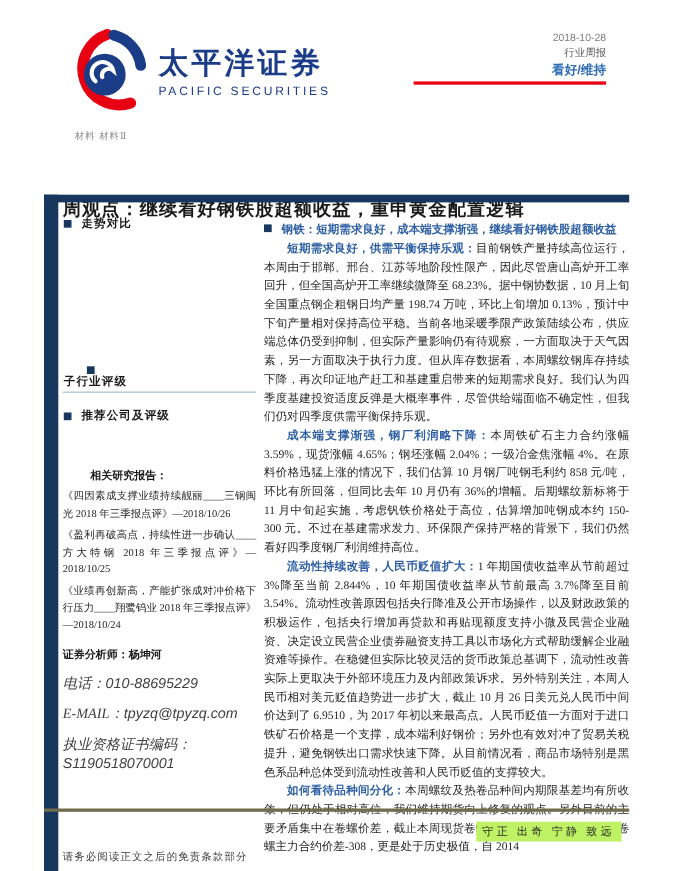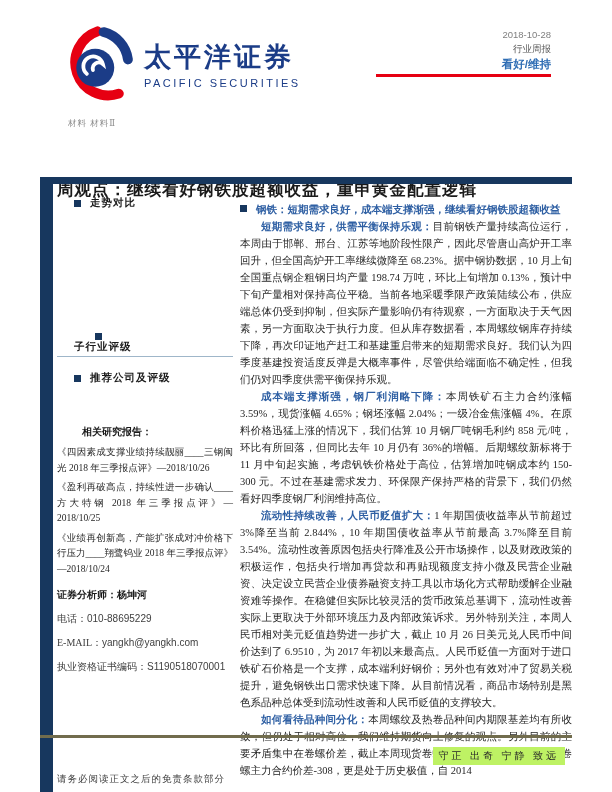--- a/index.html
+++ b/index.html
@@ -25,32 +25,32 @@
   .head-industry { font-size:12.5px; color:#1a1a1a; font-weight:bold; line-height:17px; }
 
   .material-tag { position:absolute; left:68px; top:118px; font-size:8.5px; color:#8c8c8c; letter-spacing:1px; }
   .report-title { position:absolute; left:57px; top:139px; width:515px; font-size:16.5px; font-weight:bold; color:#1a1a1a; letter-spacing:1px;margin-top:40px; }
 
   .bar-h { position:absolute; left:40px; top:177px; width:532px; height:7px; background:#17375e; }
   .bar-v { position:absolute; left:40px; top:177px; width:13px; height:615px; background:#17375e; }
 
   
   .sidebar { position:absolute; left:57px; top:190px; width:176px; }
-  .side-item { position:absolute; left:17px; display:flex; align-items:center; }
+  .side-item { position:absolute; left:1px; display:flex; align-items:center; }
   .sq { display:inline-block; width:7px; height:7px; background:#17375e; margin-right:9px; flex:0 0 auto; }
   .side-label { font-size:10.5px; font-weight:bold; color:#1a1a1a; letter-spacing:1px; }
   .side-divider { position:absolute; left:0; top:166px; width:176px; height:1px; background:#9fb6c9; }
 
   .related { position:absolute; left:0; top:235px; width:176px; }
   .related-label { font-size:10px; font-weight:bold; color:#1a1a1a; margin-bottom:6px;margin-left:25px; }
   .report-item { font-size:9.5px; color:#262626; line-height:15.5px; text-align:justify; margin-bottom:4px; }
 
   .analyst { position:absolute; left:0; top:398px; width:176px; }
   .an-line1 { font-size:10px; font-weight:bold; color:#1a1a1a; margin-bottom:10px; }
-  .an-row { font-size:10px; color:#404040; margin-bottom:10px; font-family:"Liberation Sans",sans-serif; }
+  .an-row { font-size:13px; color:#404040; margin-bottom:10px; font-family:"Liberation Sans",sans-serif;font-style:italic; }
   .an-row .cn { font-family:"Liberation Serif",serif; }
 
   
   .main { position:absolute; left:240px; top:202px; width:332px; }
   .main-heading { font-size:10.5px; font-weight:bold; color:#2e5fa3; line-height:16px; text-align:justify; }
   .main-heading .sq { vertical-align:1px; }
   .para { font-size:10.5px; line-height:17px; text-align:justify; text-indent:2em; color:#262626; }
   .para .lead { color:#2e5fa3; font-weight:bold; }
 
   
@@ -107,21 +107,21 @@
     <div class="related">
       <div class="related-label">相关研究报告：</div>
       <div class="report-item">《四因素成支撑业绩持续靓丽____三钢闽光 2018 年三季报点评》—2018/10/26</div>
       <div class="report-item">《盈利再破高点，持续性进一步确认____方大特钢 2018 年三季报点评》—2018/10/25</div>
       <div class="report-item">《业绩再创新高，产能扩张成对冲价格下行压力____翔鹭钨业 2018 年三季报点评》—2018/10/24</div>
     </div>
 
     <div class="analyst">
       <div class="an-line1">证券分析师：杨坤河</div>
       <div class="an-row"><span class="cn">电话：</span><span>010-88695229</span></div>
-      <div class="an-row"><span class="cn">E-MAIL：</span><span>yangkh@yangkh.com</span></div>
+      <div class="an-row"><span class="cn">E-MAIL：</span><span>tpyzq@tpyzq.com</span></div>
       <div class="an-row"><span class="cn">执业资格证书编码：</span><span>S1190518070001</span></div>
     </div>
   </div>
 
   <div class="main">
     <div class="main-heading">
       <span class="sq"></span><span>钢铁：短期需求良好，成本端支撑渐强，继续看好钢铁股超额收益</span>
     </div>
     <p class="para"><span class="lead">短期需求良好，供需平衡保持乐观：</span><span>目前钢铁产量持续高位运行，本周由于邯郸、邢台、江苏等地阶段性限产，因此尽管唐山高炉开工率回升，但全国高炉开工率继续微降至 68.23%。据中钢协数据，10 月上旬全国重点钢企粗钢日均产量 198.74 万吨，环比上旬增加 0.13%，预计中下旬产量相对保持高位平稳。当前各地采暖季限产政策陆续公布，供应端总体仍受到抑制，但实际产量影响仍有待观察，一方面取决于天气因素，另一方面取决于执行力度。但从库存数据看，本周螺纹钢库存持续下降，再次印证地产赶工和基建重启带来的短期需求良好。我们认为四季度基建投资适度反弹是大概率事件，尽管供给端面临不确定性，但我们仍对四季度供需平衡保持乐观。</span></p>
     <p class="para"><span class="lead">成本端支撑渐强，钢厂利润略下降：</span><span>本周铁矿石主力合约涨幅 3.59%，现货涨幅 4.65%；钢坯涨幅 2.04%；一级冶金焦涨幅 4%。在原料价格迅猛上涨的情况下，我们估算 10 月钢厂吨钢毛利约 858 元/吨，环比有所回落，但同比去年 10 月仍有 36%的增幅。后期螺纹新标将于 11 月中旬起实施，考虑钒铁价格处于高位，估算增加吨钢成本约 150-300 元。不过在基建需求发力、环保限产保持严格的背景下，我们仍然看好四季度钢厂利润维持高位。</span></p>

